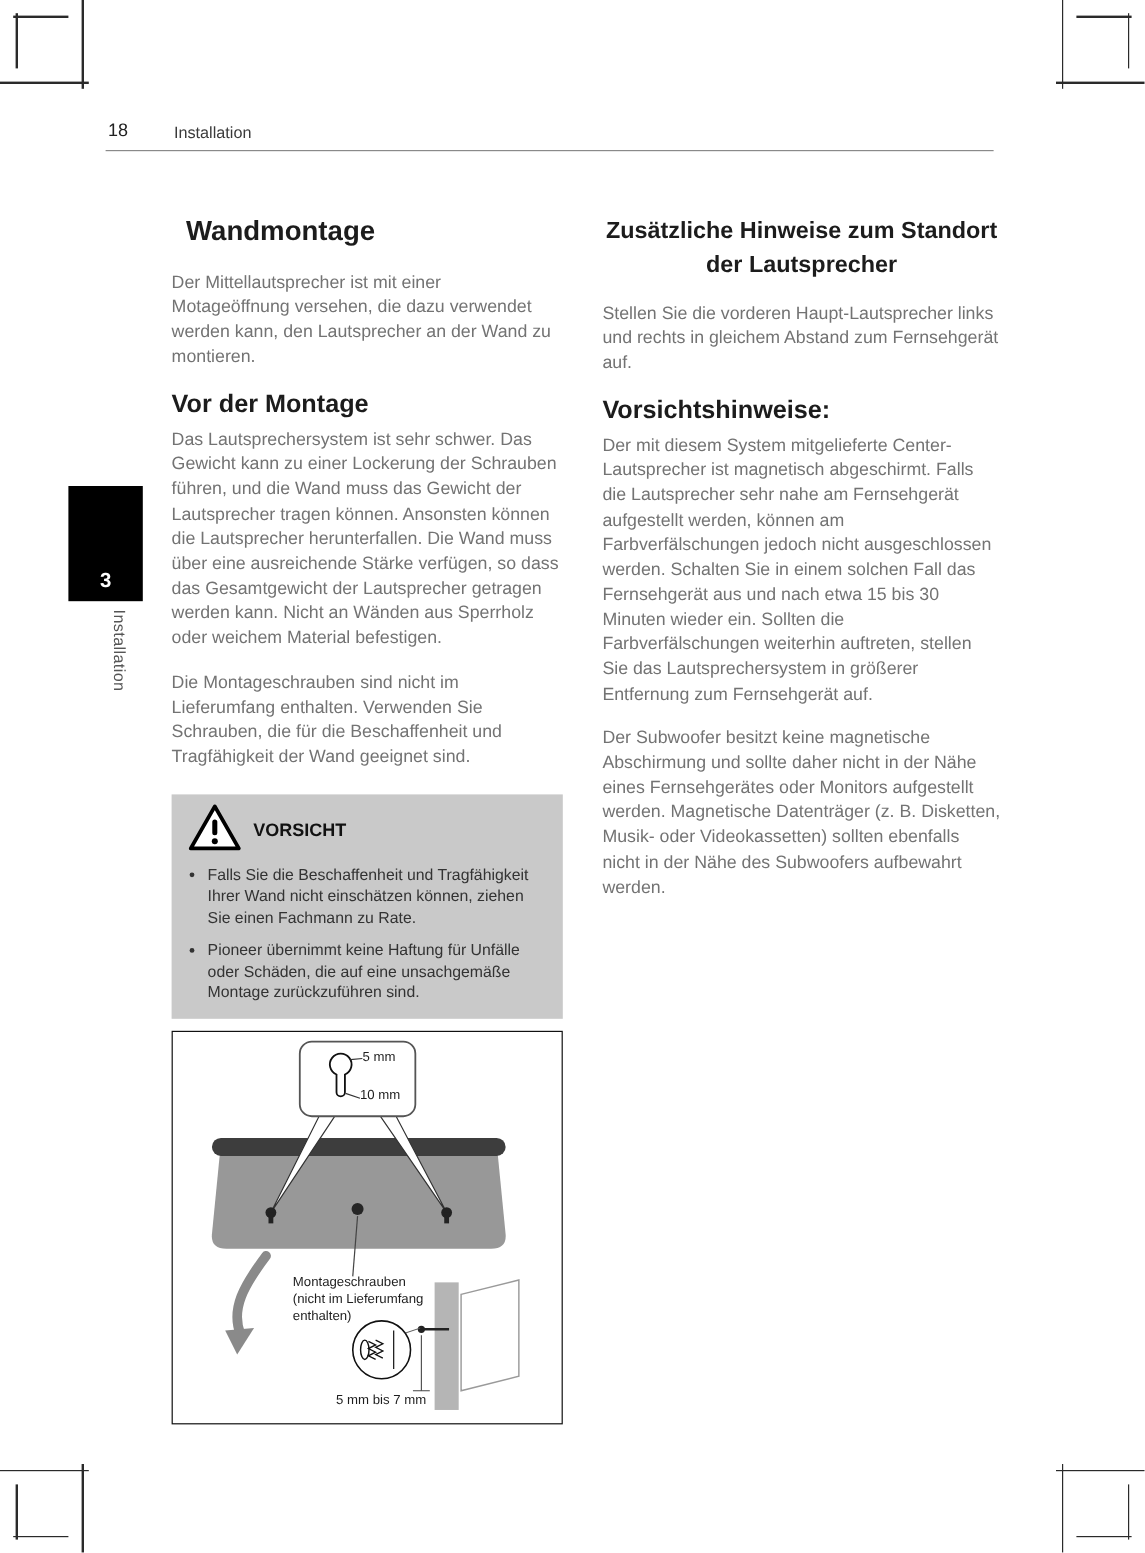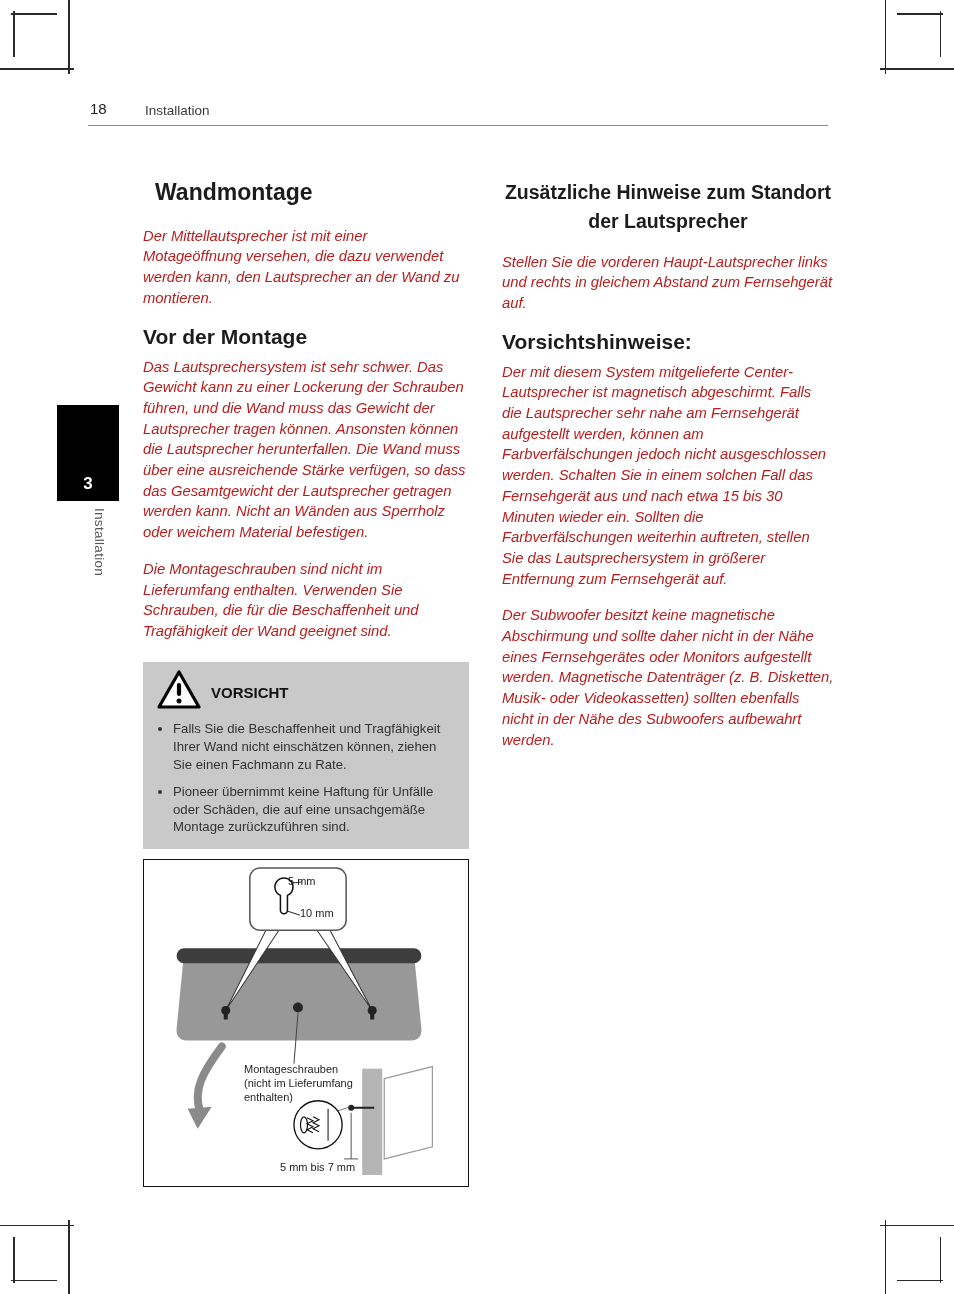--- a/index.html
+++ b/index.html
@@ -33,42 +33,42 @@
   }
 
   
   .col{position:absolute;top:178px;}
   .col-left{left:143px;width:326px;}
   .col-right{left:502px;width:332px;}
 
   .h1{margin:0 0 19px 12px;font-size:23px;line-height:1.25;font-weight:bold;color:#1c1c1c;}
   .h1-right{margin:0 0 15px 0;font-size:19.5px;line-height:1.5;font-weight:bold;color:#1c1c1c;text-align:center;}
   .h2{margin:13px 0 8px 0;font-size:21px;font-weight:bold;color:#1c1c1c;}
-  .body{margin:0 0 16px 0;font-size:14.8px;line-height:1.4;color:#b91c1c;font-style:italic;}
+  .body{margin:0 0 16px 0;font-size:14.8px;line-height:1.4;color:#737373;}
 
   
   .caution{
     margin-top:20px;background:#c9c9c9;
     padding:16px 13px 13px 13px;box-sizing:border-box;width:100%;
   }
   .caution-head{display:flex;align-items:center;gap:9px;height:38px;}
   .warn-icon{margin-top:-14px;flex:0 0 auto;line-height:0;}
   .caution-title{font-size:15px;font-weight:bold;color:#111;margin-top:-8px;}
   .caution-list{margin:4px 0 0 0;padding-left:17px;list-style:disc;}
   .caution-item{font-size:13.2px;line-height:1.36;color:#333;margin-bottom:9px;}
   .caution-item:last-child{margin-bottom:0;}
 
   
   .diagram{
     position:relative;margin-top:10px;width:100%;height:328px;
     border:1.5px solid #111;box-sizing:border-box;background:#fff;
   }
   .diagram svg{position:absolute;inset:0;width:100%;height:100%;}
   .dlabel{position:absolute;font-size:11px;line-height:1.25;color:#1e1e1e;white-space:pre-line;}
-  .lbl-5mm{left:144px;top:15px;}
+  .lbl-5mm{left:158px;top:15px;}
   .lbl-10mm{left:156px;top:47px;}
   .lbl-screws{left:100px;top:203px;width:122px;}
   .lbl-depth{left:136px;top:301px;}
 </style>
 </head>
 <body>
 
 <div class="page">
 
   <div class="mark" style="left:11px;top:13px;width:46px;height:1.5px"></div>

